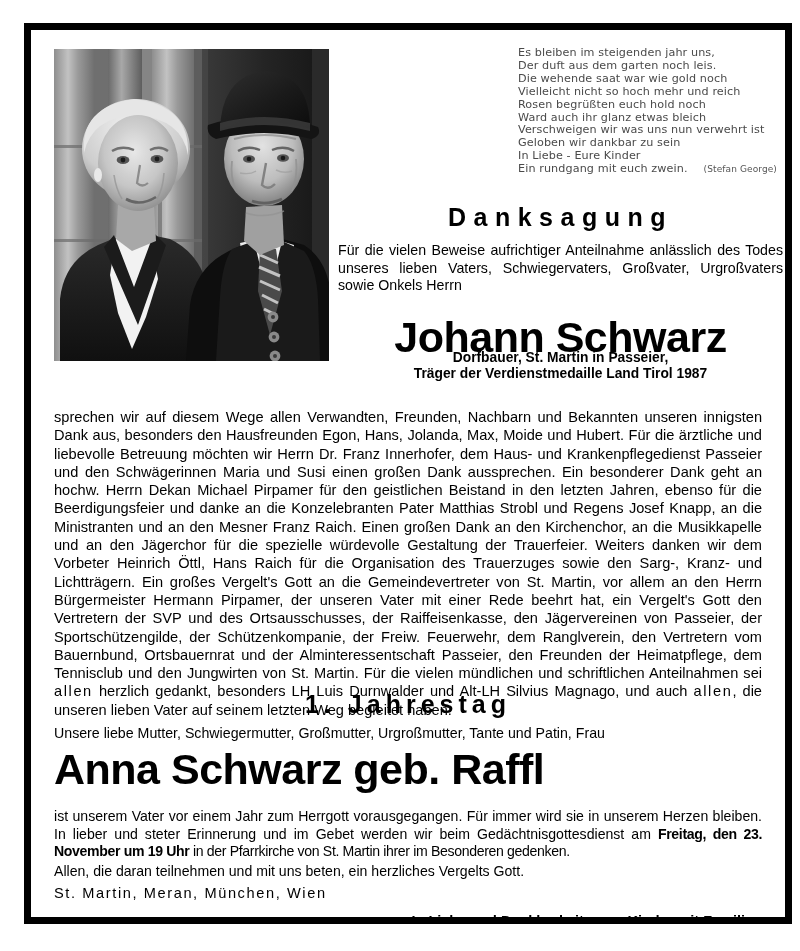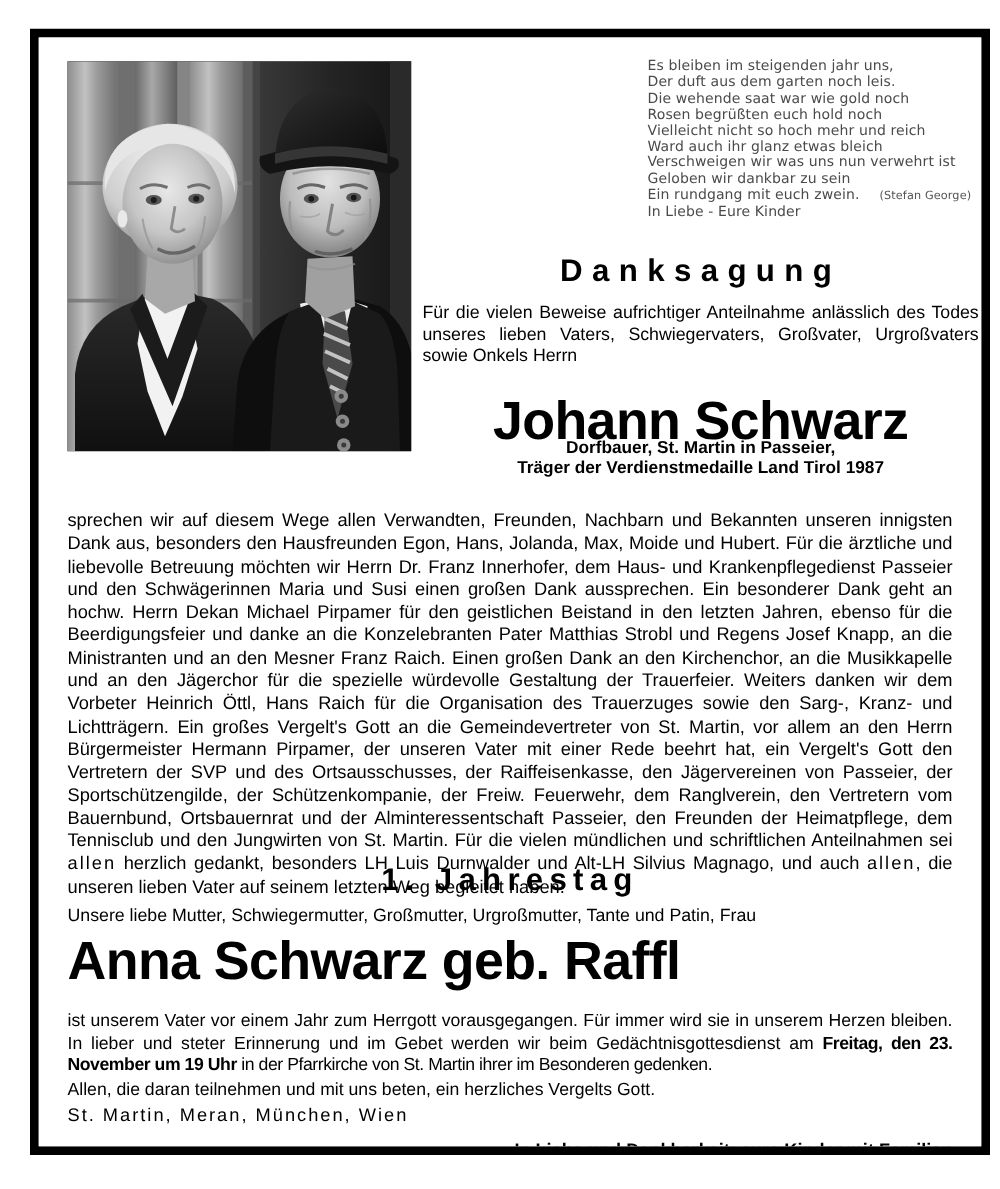--- a/index.html
+++ b/index.html
@@ -369,27 +369,27 @@
             </g>
 
             <rect x="0" y="0" width="275" height="312" fill="none"></rect>
           </svg>
         </div>
 
         <div class="poem">
           <span class="poem-line">Es bleiben im steigenden jahr uns,</span>
           <span class="poem-line">Der duft aus dem garten noch leis.</span>
           <span class="poem-line">Die wehende saat war wie gold noch</span>
+          <span class="poem-line">Vielleicht nicht so hoch mehr und reich</span>
           <span class="poem-line">Rosen begrüßten euch hold noch</span>
-          <span class="poem-line">Vielleicht nicht so hoch mehr und reich</span>
           <span class="poem-line">Ward auch ihr glanz etwas bleich</span>
           <span class="poem-line">Verschweigen wir was uns nun verwehrt ist</span>
           <span class="poem-line">Geloben wir dankbar zu sein</span>
+          <span class="poem-line">In Liebe - Eure Kinder</span>
           <span class="poem-line"><span>Ein rundgang mit euch zwein.</span><span class="attrib">(Stefan George)</span></span>
-          <span class="poem-line">In Liebe - Eure Kinder</span>
         </div>
 
         <div class="danksagung">Danksagung</div>
 
         <div class="intro-text">Für die vielen Beweise aufrichtiger Anteilnahme anlässlich des Todes unseres lieben Vaters, Schwiegervaters, Großvater, Urgroßvaters sowie Onkels Herrn</div>
 
         <div class="main-name">Johann Schwarz</div>
 
         <div class="subtitle">
           <span>Dorfbauer, St. Martin in Passeier,</span><br>

